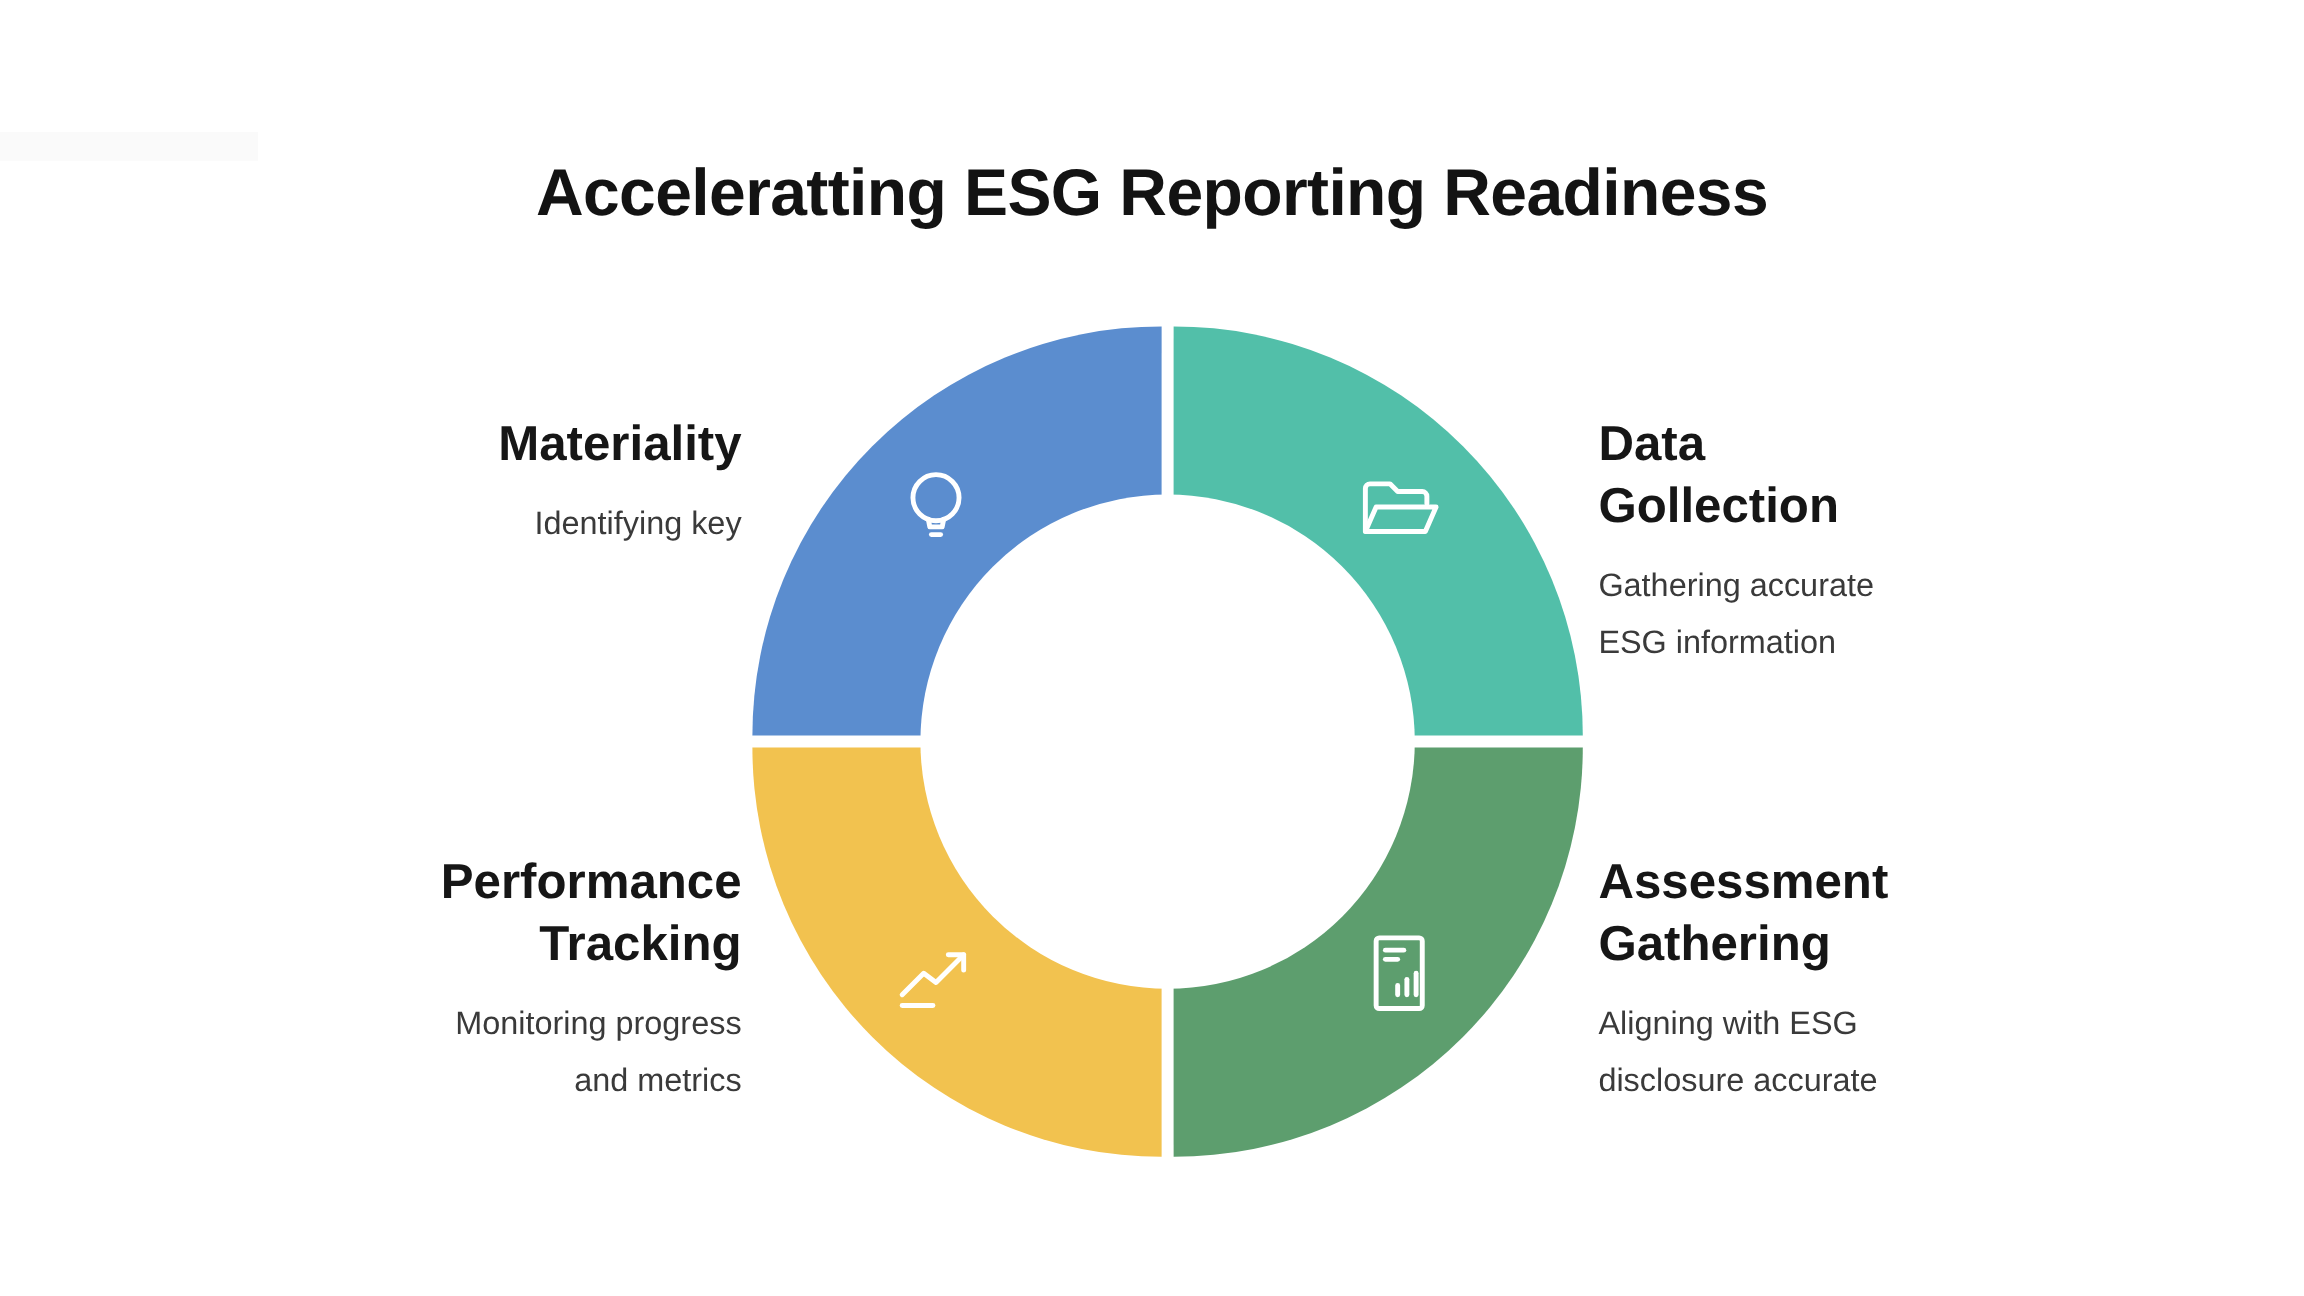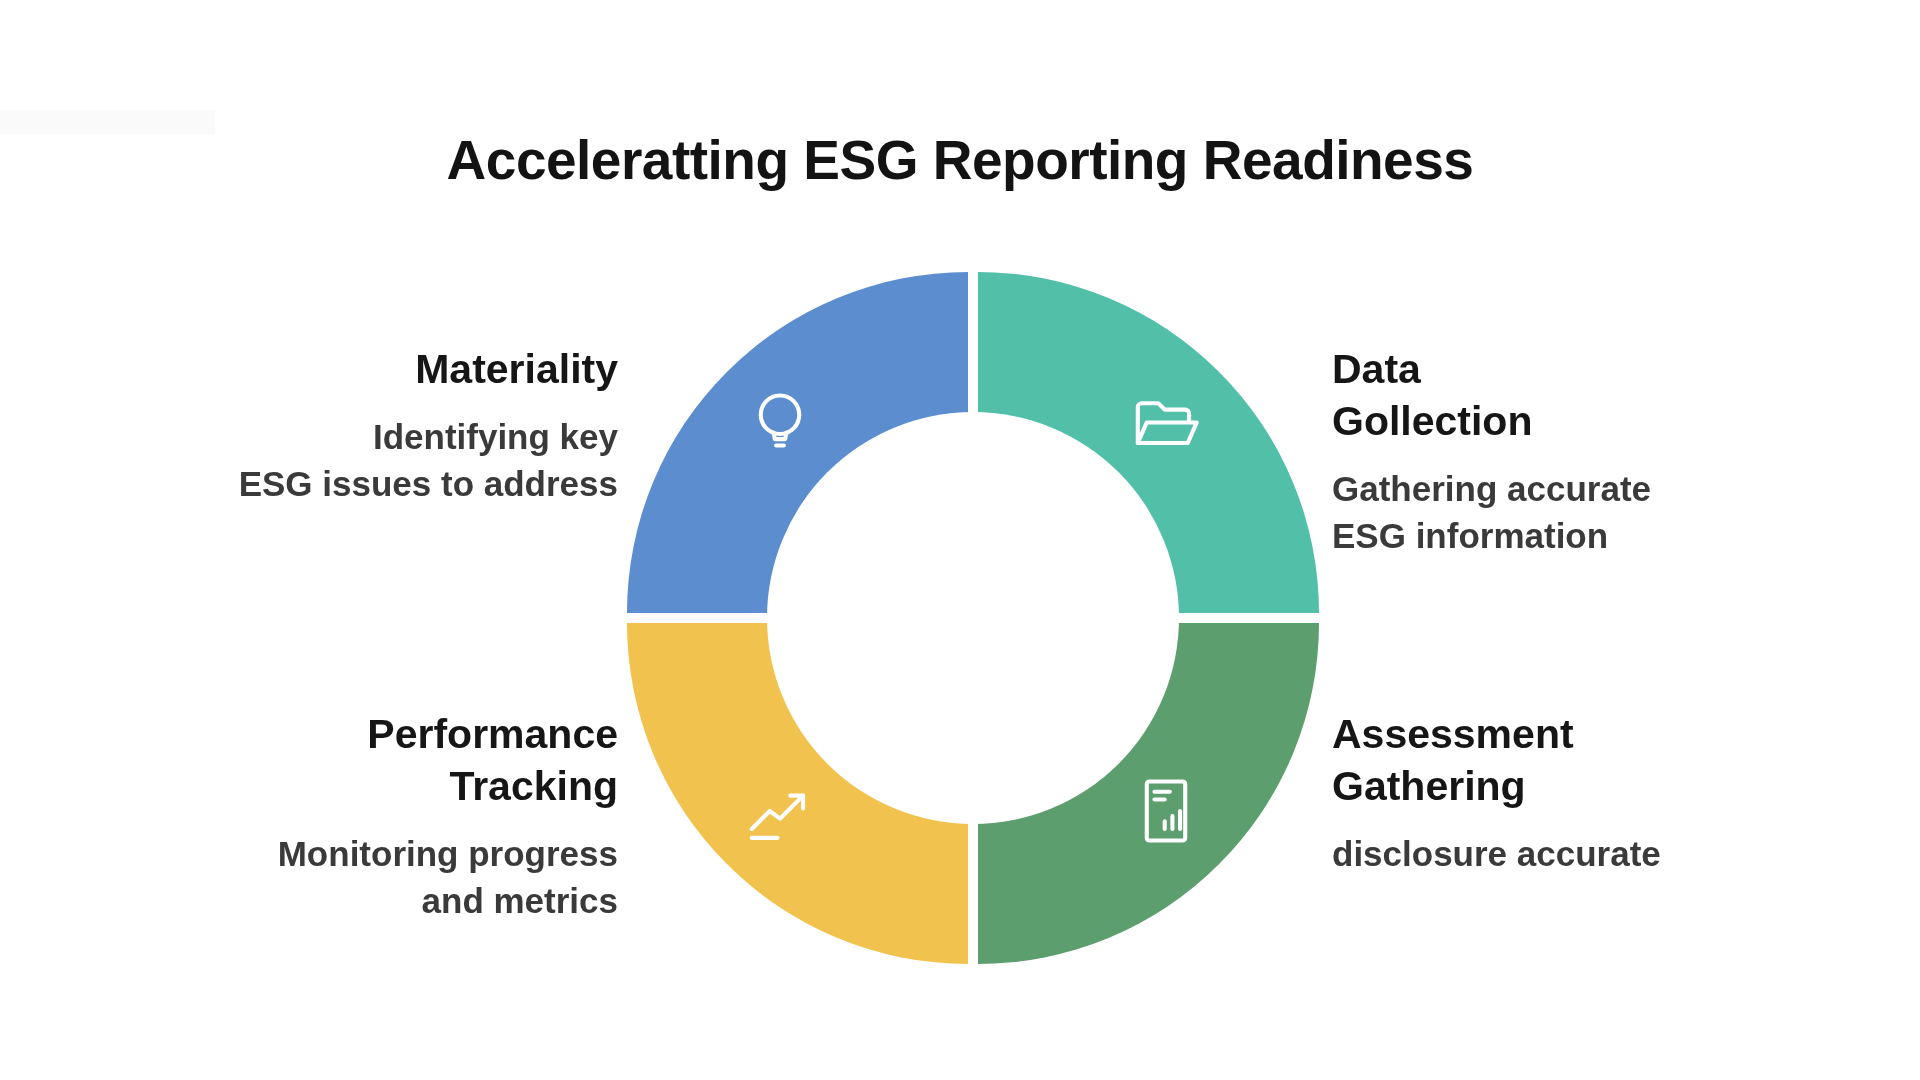--- a/index.html
+++ b/index.html
@@ -47,21 +47,21 @@
 
   
   .block { position: absolute; width: 560px; }
   .block.left  { right: 1302px; text-align: right; }
   .block.right { left: 1332px;  text-align: left; }
   .block.top    { top: 302px; margin-top: 41px; }
   .block.bottom { top: 708px; }
 
   .h-line { font-size: 41px; font-weight: 700; color: #161616; line-height: 52px; }
   .desc-group { margin-top: 18px; }
-  .d-line { font-size: 35px; font-weight: 700; color: #3a3a3a; line-height: 47px; }
+  .d-line { font-size: 27px; font-weight: 400; color: #3a3a3a; line-height: 47px; }
 </style>
 </head>
 <body>
 
 <div class="canvas">
 
   <div class="artifact-bar"></div>
 
   <h1 class="page-title">Acceleratting ESG Reporting Readiness</h1>
 
@@ -107,21 +107,20 @@
         <path d="M43 46 v-14"></path>
       </svg>
     </div>
 
   </div>
 
   <div class="block left top">
     <div class="h-line">Materiality</div>
     <div class="desc-group">
       <div class="d-line">Identifying key</div>
-      <div class="d-line">ESG issues to address</div>
     </div>
   </div>
 
   <div class="block left bottom">
     <div class="h-line">Performance</div>
     <div class="h-line">Tracking</div>
     <div class="desc-group">
       <div class="d-line">Monitoring progress</div>
       <div class="d-line">and metrics</div>
     </div>
@@ -133,17 +132,18 @@
     <div class="desc-group">
       <div class="d-line">Gathering accurate</div>
       <div class="d-line">ESG information</div>
     </div>
   </div>
 
   <div class="block right bottom">
     <div class="h-line">Assessment</div>
     <div class="h-line">Gathering</div>
     <div class="desc-group">
+      <div class="d-line">Aligning with ESG</div>
       <div class="d-line">disclosure accurate</div>
     </div>
   </div>
 
 </div>
 
 </body></html>

